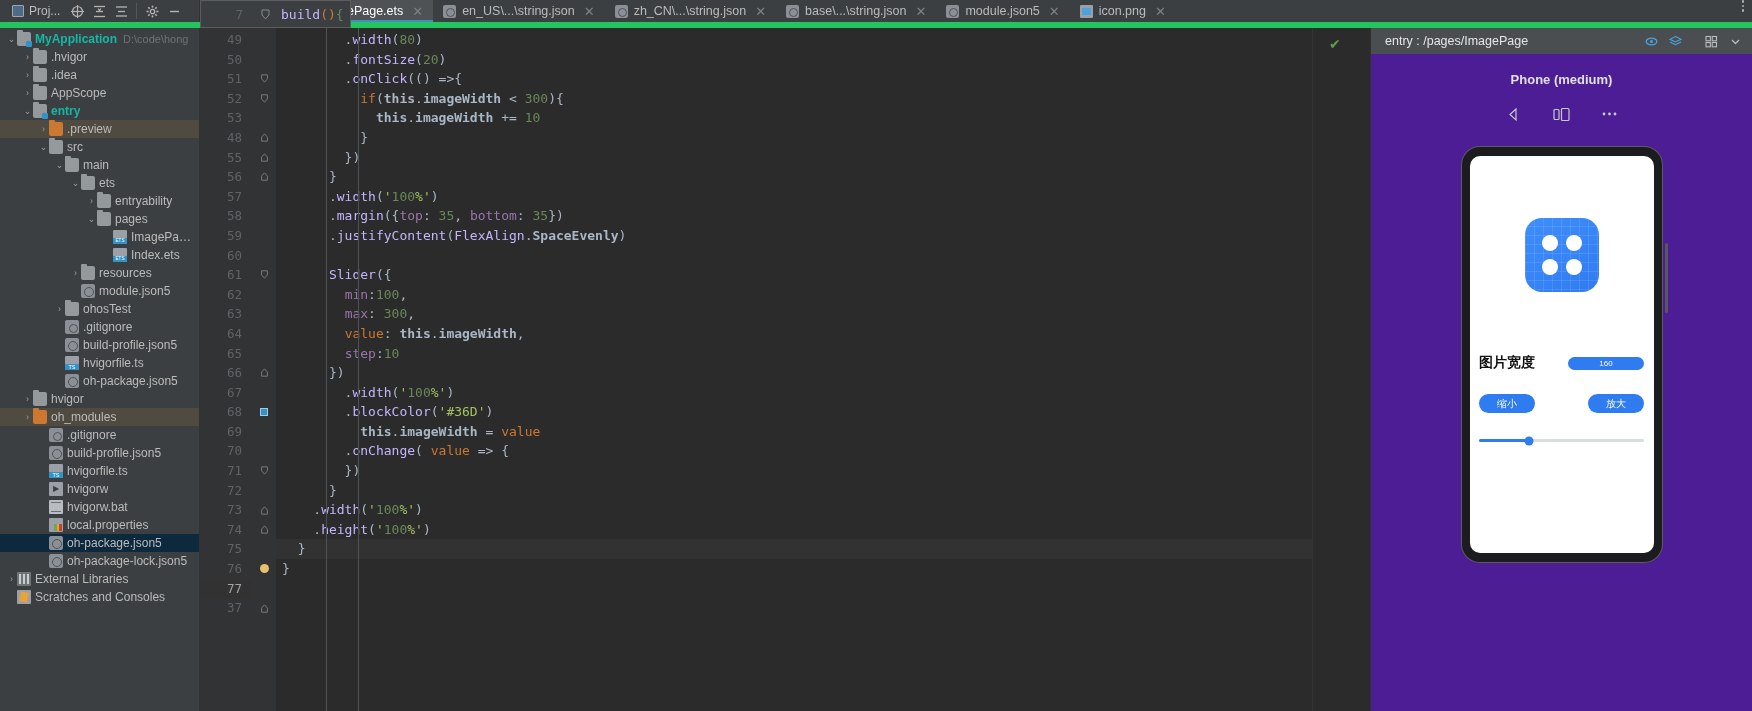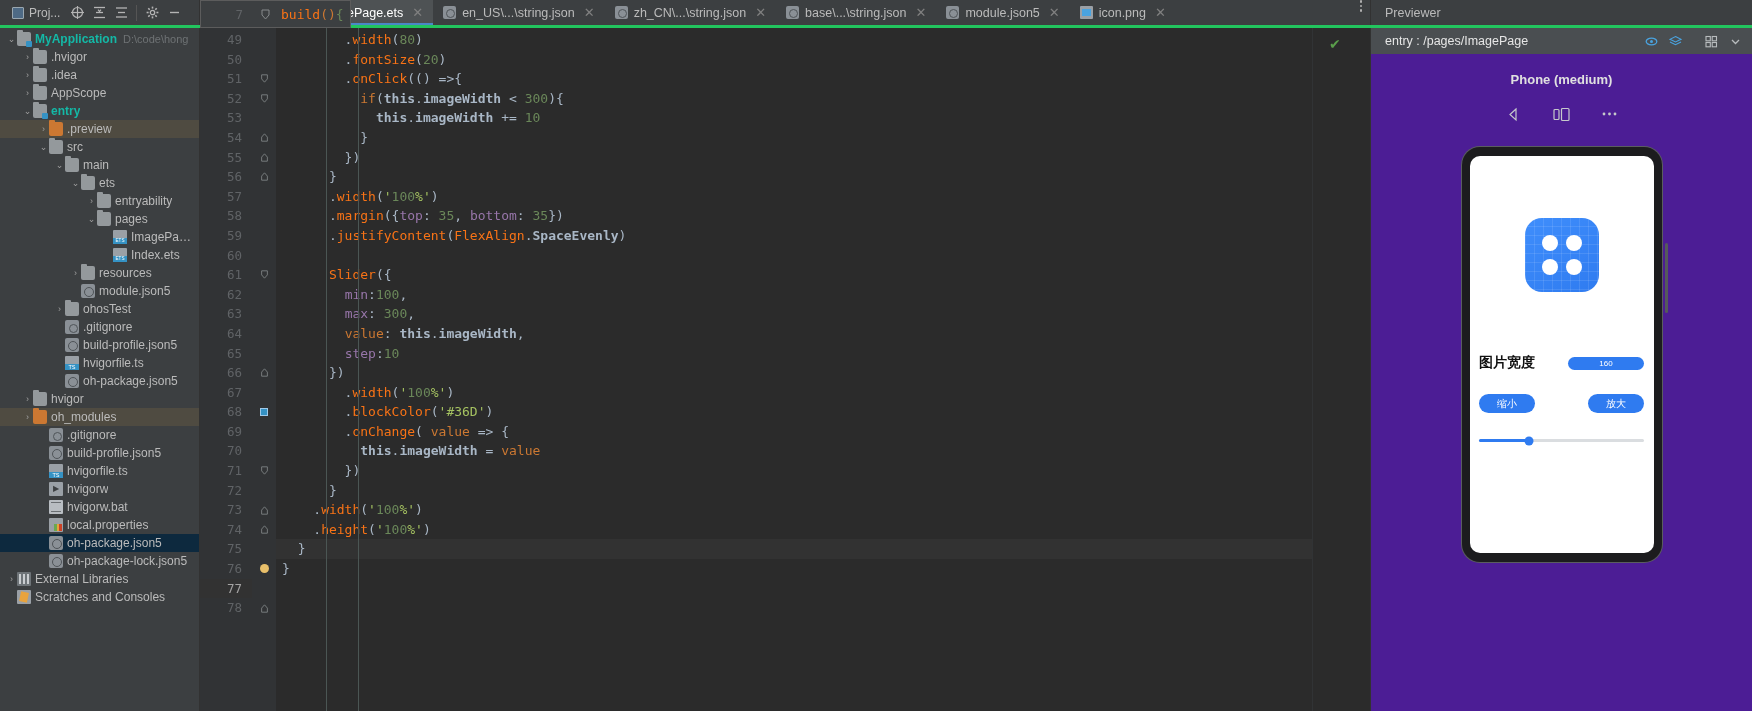--- a/index.html
+++ b/index.html
@@ -3,21 +3,21 @@
 <meta charset="utf-8">
 <style>
   * { box-sizing: border-box; margin:0; padding:0; }
   html,body { width:1752px; height:711px; overflow:hidden; background:#2b2b2b;
     font-family:"Liberation Sans", sans-serif; }
 
   .app { width:1752px; height:711px; display:flex; flex-direction:column; background:#3c3f41; }
 
   
   .topbar { height:28px; display:flex; align-items:stretch; background:#3c3f41;
-    border-bottom:3px solid #22c55e; flex:0 0 28px; }
+    border-bottom:6px solid #22c55e; flex:0 0 28px; }
 
   .tb-left { width:200px; display:flex; align-items:center; gap:0px; background:#3c3f41;
     padding-left:8px; border-right:1px solid #323232; position:relative; }
   .tb-proj { display:flex; align-items:center; gap:5px; font-size:12px; color:#bbbbbb;
     padding:2px 6px 2px 4px; }
   .proj-sq { width:12px; height:12px; border:1.5px solid #9aa7b0; border-radius:1px;
     background:#4e6a85; display:inline-block; }
   .tb-icon { width:22px; height:22px; display:flex; align-items:center; justify-content:center;
     color:#b4b4b4; }
   .tb-icon svg { display:block; }
@@ -115,21 +115,21 @@
   .bp { width:9px; height:9px; border-radius:50%; background:#e8bf6a; display:block; }
   .blueblk { width:8px; height:8px; background:#3592c4; border:1px solid #9fc9e8; display:block; }
 
   .codearea { flex:1; position:relative; padding-top:2px; overflow:hidden;
     font-family:"DejaVu Sans Mono", monospace; font-size:13px; }
   .cl { height:19.6px; line-height:19.6px; white-space:pre; padding-left:6px; }
   .cl.cur { background:#323232; }
   .guide { position:absolute; top:0; bottom:0; width:1px; background:#4b5654; }
 
   .kw     { color:#cc7832; }
-  .fn     { color:#f97316; }
+  .fn     { color:#c4b5fd; }
   .num    { color:#6a8759; }
   .str    { color:#a5c261; }
   .txt    { color:#a9b7c6; }
   .cmt    { color:#808080; }
   .brace  { color:#cc7832; }
   .prop   { color:#9876aa; }
   .ident  { color:#a9b7c6; font-weight:bold; }
 
   .scrollbar { position:absolute; right:2px; top:4px; width:6px; height:92%;
     background:transparent; }
@@ -294,21 +294,20 @@
         <span class="x">✕</span>
       </div>
       <div style="flex:1"></div>
       <div class="dots-v">
           <i></i>
           <i></i>
           <i></i>
         </div>
     </div>
 
-    <div class="prev-title">Previewer</div>
   </div>
 
   <div class="body">
 
     <div class="sidebar">
       <div id="tree">
           <div class="row">
             <span style="width:6px;flex:0 0 6px"></span>
             <span class="arrow">⌄</span>
             <span class="ic fold">
@@ -508,21 +507,21 @@
         </div>
     </div>
 
     <div class="editor">
       <div class="gutter" id="gutter">
           <div class="gl">49</div>
           <div class="gl">50</div>
           <div class="gl">51</div>
           <div class="gl">52</div>
           <div class="gl">53</div>
-          <div class="gl">54</div>
+          <div class="gl">48</div>
           <div class="gl">55</div>
           <div class="gl">56</div>
           <div class="gl">57</div>
           <div class="gl">58</div>
           <div class="gl">59</div>
           <div class="gl">60</div>
           <div class="gl">61</div>
           <div class="gl">62</div>
           <div class="gl">63</div>
           <div class="gl">64</div>
@@ -532,21 +531,21 @@
           <div class="gl">68</div>
           <div class="gl">69</div>
           <div class="gl">70</div>
           <div class="gl">71</div>
           <div class="gl">72</div>
           <div class="gl">73</div>
           <div class="gl">74</div>
           <div class="gl">75</div>
           <div class="gl">76</div>
           <div class="gl cur">77</div>
-          <div class="gl">78</div>
+          <div class="gl">37</div>
         </div>
       <div class="markcol" id="markcol">
           <div class="ml"></div>
           <div class="ml"></div>
           <div class="ml">
             <svg class="fold-arrow" viewBox="0 0 9 11">
               <path d="M1 1 h7 v5 l-3.5 4 l-3.5 -4 z" fill="none" stroke="#868a8c" stroke-width="1"></path>
             </svg>
           </div>
           <div class="ml">
@@ -637,22 +636,22 @@
           <div class="cl"><span class="txt">      .<span class="fn">justifyContent</span>(<span class="fn">FlexAlign</span>.<span class="ident">SpaceEvenly</span>)</span></div>
           <div class="cl"><span class="txt"></span></div>
           <div class="cl"><span class="txt">      <span class="fn">Slider</span>({</span></div>
           <div class="cl"><span class="txt">        <span class="prop">min</span>:<span class="num">100</span>,</span></div>
           <div class="cl"><span class="txt">        <span class="prop">max</span>: <span class="num">300</span>,</span></div>
           <div class="cl"><span class="txt">        <span class="kw">value</span>: <span class="ident">this</span>.<span class="ident">imageWidth</span>,</span></div>
           <div class="cl"><span class="txt">        <span class="prop">step</span>:<span class="num">10</span></span></div>
           <div class="cl"><span class="txt">      })</span></div>
           <div class="cl"><span class="txt">        .<span class="fn">width</span>(<span class="str">'<span class="num">100</span>%'</span>)</span></div>
           <div class="cl"><span class="txt">        .<span class="fn">blockColor</span>(<span class="str">'#36D'</span>)</span></div>
+          <div class="cl"><span class="txt">          <span class="ident">this</span>.<span class="ident">imageWidth</span> = <span class="kw">value</span></span></div>
           <div class="cl"><span class="txt">        .<span class="fn">onChange</span>( <span class="kw">value</span> =&gt; {</span></div>
-          <div class="cl"><span class="txt">          <span class="ident">this</span>.<span class="ident">imageWidth</span> = <span class="kw">value</span></span></div>
           <div class="cl"><span class="txt">        })</span></div>
           <div class="cl"><span class="txt">      }</span></div>
           <div class="cl"><span class="txt">    .<span class="fn">width</span>(<span class="str">'<span class="num">100</span>%'</span>)</span></div>
           <div class="cl"><span class="txt">    .<span class="fn">height</span>(<span class="str">'<span class="num">100</span>%'</span>)</span></div>
           <div class="cl cur"><span class="txt">  }</span></div>
           <div class="cl"><span class="txt">}</span></div>
         </div>
       <div class="scrollbar">
         <i style="top:62%; height:36%;"></i>
       </div>

